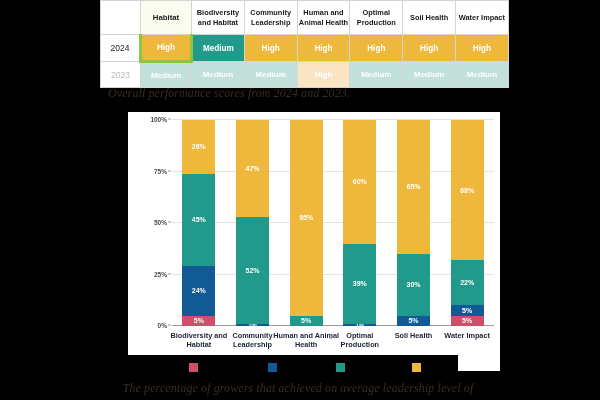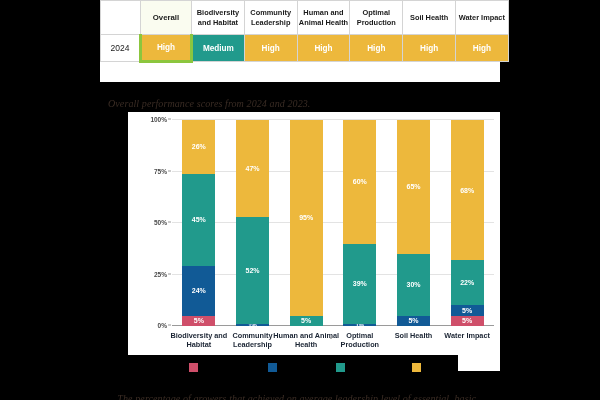--- a/index.html
+++ b/index.html
@@ -87,25 +87,24 @@
     border-right: 3px solid #8cc63e !important;
     border-bottom: 3px solid #8cc63e !important;
     border-top: none !important;
   }
 
   
   .caption {
     position: absolute;
     font-family: "Liberation Serif", serif;
     font-style: italic;
-    font-size: 10px;
+    font-size: 12px;
     color: #3a2c24;
     line-height: 1.45;
     letter-spacing: 0.1px;
-    margin-top: 12px;
   }
   #caption-table { left: 108px; top: 85px; width: 330px; }
   #caption-chart { left: 108px; top: 380px; width: 380px; text-align: center; }
 
   
   #chart-panel {
     position: absolute;
     left: 128px;
     top: 112px;
     width: 372px;
@@ -229,40 +228,50 @@
 </head>
 <body>
 
 <div id="page">
 
   <div id="table-block">
     <table class="scorecard">
       <thead>
         <tr>
           <th class="col-year hdr-cell hdr-blank"></th>
-          <th class="col-overall hdr-cell hdr-overall">Overall</th>
+          <th class="col-overall hdr-cell hdr-overall">Habitat</th>
           <th class="col-cat hdr-cell">Biodiversity and  Habitat</th>
           <th class="col-cat hdr-cell">Community Leadership</th>
           <th class="col-cat hdr-cell">Human and Animal Health</th>
           <th class="col-cat hdr-cell">Optimal Production</th>
           <th class="col-cat hdr-cell">Soil Health</th>
           <th class="col-cat hdr-cell">Water Impact</th>
         </tr>
       </thead>
       <tbody>
         <tr class="row2024">
           <td class="yr-label">2024</td>
           <td class="val v-high cell-overall-2024">High</td>
           <td class="val v-medium">Medium</td>
           <td class="val v-high">High</td>
           <td class="val v-high">High</td>
           <td class="val v-high">High</td>
           <td class="val v-high">High</td>
           <td class="val v-high">High</td>
         </tr>
+        <tr class="row2023">
+          <td class="yr-label yr-2023">2023</td>
+          <td class="val v-medium-f">Medium</td>
+          <td class="val v-medium-f">Medium</td>
+          <td class="val v-medium-f">Medium</td>
+          <td class="val v-high-f">High</td>
+          <td class="val v-medium-f">Medium</td>
+          <td class="val v-medium-f">Medium</td>
+          <td class="val v-medium-f">Medium</td>
+        </tr>
       </tbody>
     </table>
   </div>
 
   <div class="caption" id="caption-table">Overall performance scores from 2024 and 2023.</div>
 
   <div id="chart-panel">
     <div id="plot">
         <div class="gridline zero" style="bottom: 0px;">
           <div class="ytick">0%</div>

